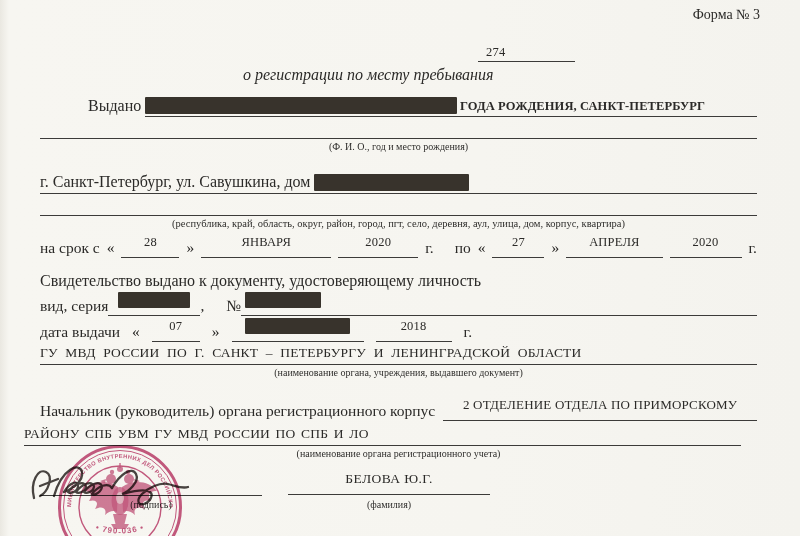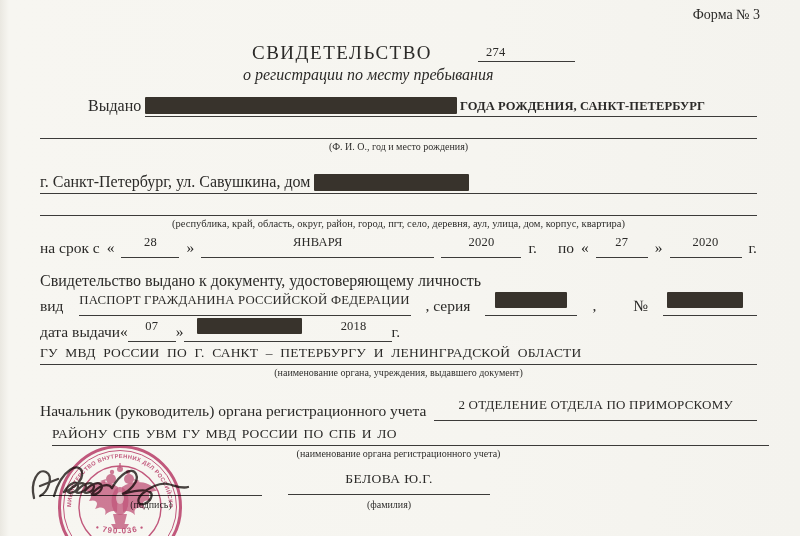--- a/index.html
+++ b/index.html
@@ -22,21 +22,20 @@
   .stamp-svg{mix-blend-mode:multiply; opacity:.88;}
   .sig-svg{mix-blend-mode:multiply;}
 </style>
 </head>
 <body>
 
 <div class="page">
 
   <div class="abs" style="top:7px; right:40px; font-size:14px;">Форма № 3</div>
 
-  <div class="abs" style="top:42px; left:252px; font-size:19px; letter-spacing:1.5px;">СВИДЕТЕЛЬСТВО</div>
   <div class="abs uline" style="top:42px; left:478px; width:97px; height:20px; box-sizing:border-box;">
     <span class="val" style="position:absolute; left:8px; bottom:1px;">274</span>
   </div>
   <div class="abs t16" style="top:65px; left:243px;font-style:italic;">о регистрации по месту пребывания</div>
 
   <div class="abs t16" style="top:96px; left:88px;">Выдано</div>
   <div class="abs uline rowflex" style="top:94px; left:145px; width:612px; height:23px;">
     <div class="redact" style="width:312px; height:17px; margin-bottom:2px;"></div>
     <div class="b-caps" style="margin-left:3px; padding-bottom:2px;">ГОДА РОЖДЕНИЯ, САНКТ-ПЕТЕРБУРГ</div>
   </div>
@@ -64,45 +63,45 @@
     <div class="cell uline" style="width:80px;">
       <span class="val">2020</span>
     </div>
     <span class="t15">г.</span>
     <span class="t15" style="margin-left:14px;">по</span>
     <span class="t15">«</span>
     <div class="cell uline" style="width:52px;">
       <span class="val">27</span>
     </div>
     <span class="t15">»</span>
+    <div class="cell uline" style="flex:1;">
+      <span class="val">АПРЕЛЯ</span>
+    </div>
     <div class="cell uline" style="width:72px;">
       <span class="val">2020</span>
     </div>
     <span class="t15">г.</span>
   </div>
 
   <div class="abs t16" style="top:271px; left:40px;">Свидетельство выдано к документу, удостоверяющему личность</div>
 
-  <div class="abs rowflex" style="top:294px; left:40px; width:717px; height:22px; column-gap:15px;">
+  <div class="abs rowflex" style="top:294px; left:40px; width:717px; height:22px; column-gap:0;">
     <span class="t15">вид</span>
-    <div class="cell uline" style="width:332px;">
-      <span style="font-size:12.8px; letter-spacing:.2px;">ПАСПОРТ ГРАЖДАНИНА РОССИЙСКОЙ ФЕДЕРАЦИИ</span>
-    </div>
     <span class="t15" style="white-space:nowrap;">, серия</span>
     <div class="cell uline" style="width:92px;">
       <div class="redact" style="width:72px; height:16px;"></div>
     </div>
     <span class="t15">,</span>
     <span class="t15" style="margin-left:22px;">№</span>
     <div class="cell uline" style="flex:1; justify-content:flex-start; padding-left:4px;">
       <div class="redact" style="width:76px; height:16px;"></div>
     </div>
   </div>
 
-  <div class="abs rowflex" style="top:320px; left:40px; width:480px; height:22px; column-gap:0;">
+  <div class="abs rowflex" style="top:320px; left:40px; width:480px; height:22px; column-gap:12px;">
     <span class="t15">дата выдачи</span>
     <span class="t15">«</span>
     <div class="cell uline" style="width:48px;">
       <span class="val">07</span>
     </div>
     <span class="t15">»</span>
     <div class="cell uline" style="width:132px;">
       <div class="redact" style="width:105px; height:16px;"></div>
     </div>
     <div class="cell uline" style="width:76px;">
@@ -110,26 +109,26 @@
     </div>
     <span class="t15">г.</span>
   </div>
 
   <div class="abs uline" style="top:343px; left:40px; width:717px; height:21px;">
     <span class="caps" style="position:absolute; left:0; bottom:2px;">ГУ МВД РОССИИ ПО Г. САНКТ – ПЕТЕРБУРГУ И ЛЕНИНГРАДСКОЙ ОБЛАСТИ</span>
   </div>
   <div class="abs caption" style="top:367px; left:40px; width:717px;">(наименование органа, учреждения, выдавшего документ)</div>
 
   <div class="abs rowflex" style="top:398px; left:40px; width:717px; height:23px; column-gap:8px;">
-    <span class="t15" style="white-space:nowrap;">Начальник (руководитель) органа регистрационного учета</span>
+    <span class="t15" style="white-space:nowrap;">Начальник (руководитель) органа регистрационного корпус</span>
     <div class="cell uline" style="flex:1;">
       <span style="font-size:13px; letter-spacing:.2px; white-space:nowrap;">2 ОТДЕЛЕНИЕ ОТДЕЛА  ПО ПРИМОРСКОМУ</span>
     </div>
   </div>
-  <div class="abs uline" style="top:423px; left:52px; width:717px; height:22px;text-align:center;">
+  <div class="abs uline" style="top:423px; left:24px; width:717px; height:22px;text-align:center;">
     <span class="caps" style="position:absolute; left:0; bottom:2px; word-spacing:2px;">РАЙОНУ СПБ УВМ  ГУ  МВД РОССИИ  ПО СПБ  И  ЛО</span>
   </div>
   <div class="abs caption" style="top:448px; left:40px; width:717px;">(наименование органа регистрационного учета)</div>
 
   <div class="abs uline" style="top:476px; left:40px; width:222px; height:19px;"></div>
   <div class="abs caption" style="top:499px; left:40px; width:222px;">(подпись)</div>
 
   <div class="abs uline cell" style="top:476px; left:288px; width:202px; height:19px;">
     <span style="font-size:13.5px; letter-spacing:.4px;">БЕЛОВА  Ю.Г.</span>
   </div>

